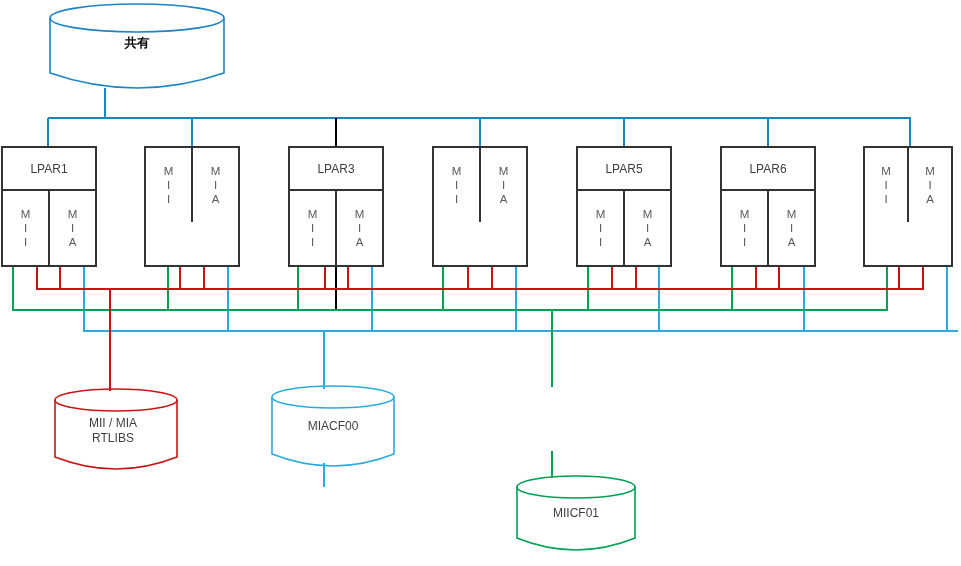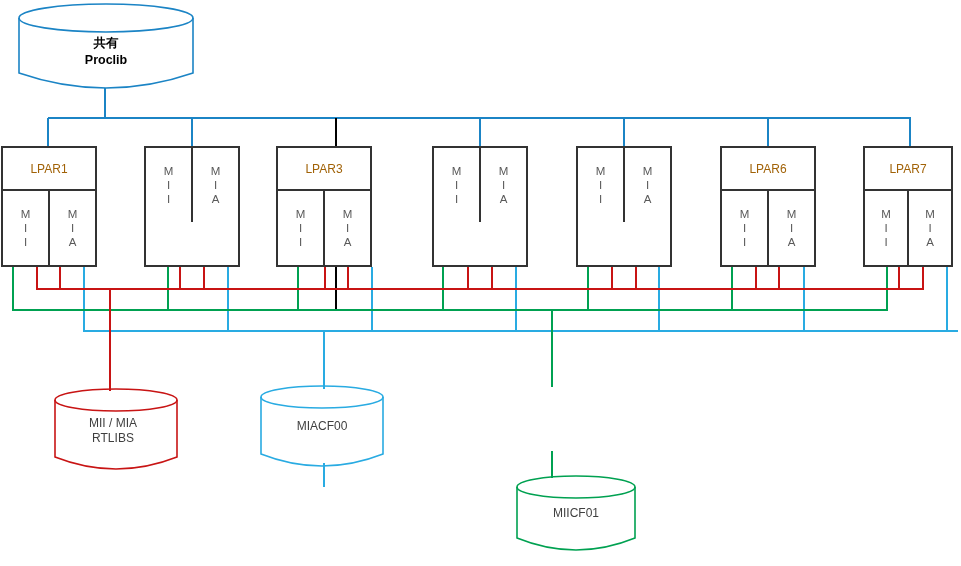--- a/index.html
+++ b/index.html
@@ -10,30 +10,30 @@
   .v{width:2px;}
   .c-blue{background:var(--blue,#1b84c5);}
   .c-cyan{background:var(--cyan,#29abe2);}
   .c-green{background:var(--green,#00a151);}
   .c-red{background:var(--red,#c81414);}
   .c-black{background:var(--black,#000);}
   .lpar{position:absolute;top:146px;width:96px;height:121px;box-sizing:border-box;
         border:2px solid var(--box_border,#333);background:#fff;}
   .lpar-title{height:41px;border-bottom:2px solid var(--box_border,#333);
         display:flex;align-items:center;justify-content:center;
-        font-size:12px;color:#a16207;}
+        font-size:12px;color:#404040;}
   .lpar-subs{display:flex;height:74px;}
   .sub{flex:1;display:flex;flex-direction:column;align-items:center;justify-content:center;
        font-size:11.5px;line-height:14px;color:var(--sub_text,#595959);}
   .sub.left{border-right:2px solid var(--box_border,#333);}
   .cyl{position:absolute;}
   .cyl svg{display:block;}
   .cyl .cap{position:absolute;left:0;right:0;text-align:center;
             font-size:12px;line-height:15px;color:var(--label_text,#3f3f3f);}
-  .cyl.blue{color:var(--blue,#1b84c5);}
+  .cyl.blue{color:var(--blue,#1b84c5);margin-left:31px;}
   .cyl.cyan{color:var(--cyan,#29abe2);}
   .cyl.green{color:var(--green,#00a151);}
   .cyl.red{color:var(--red,#c81414);padding-left:6px;}
   .cyl.blue .cap{font-weight:bold;color:#000;font-size:12.5px;line-height:17px;}
 </style>
 </head>
 <body>
 
 <div class="stage">
 
@@ -111,21 +111,21 @@
           <span>I</span>
           <span>I</span>
       </div>
       <div class="sub">
         <span>M</span>
           <span>I</span>
           <span>A</span>
       </div>
     </div>
   </div>
-  <div class="lpar" style="left:276px">
+  <div class="lpar" style="left:288px">
     <div class="lpar-title">LPAR3</div>
     <div class="lpar-subs">
       <div class="sub left">
         <span>M</span>
           <span>I</span>
           <span>I</span>
       </div>
       <div class="sub">
         <span>M</span>
           <span>I</span>
@@ -141,20 +141,21 @@
           <span>I</span>
       </div>
       <div class="sub">
         <span>M</span>
           <span>I</span>
           <span>A</span>
       </div>
     </div>
   </div>
   <div class="lpar" style="left:576px">
+    <div class="lpar-title">LPAR5</div>
     <div class="lpar-subs">
       <div class="sub left">
         <span>M</span>
           <span>I</span>
           <span>I</span>
       </div>
       <div class="sub">
         <span>M</span>
           <span>I</span>
           <span>A</span>
@@ -170,21 +171,20 @@
           <span>I</span>
       </div>
       <div class="sub">
         <span>M</span>
           <span>I</span>
           <span>A</span>
       </div>
     </div>
   </div>
   <div class="lpar" style="left:863px;width:90px">
-    <div class="lpar-title">LPAR7</div>
     <div class="lpar-subs">
       <div class="sub left">
         <span>M</span>
           <span>I</span>
           <span>I</span>
       </div>
       <div class="sub">
         <span>M</span>
           <span>I</span>
           <span>A</span>
@@ -192,36 +192,35 @@
     </div>
   </div>
 
   <div class="cyl blue" style="left:18px;top:3px">
     <svg width="176" height="86" viewBox="0 0 176 86" fill="none" stroke="currentColor" stroke-width="1.6">
       <ellipse cx="88" cy="15" rx="87" ry="14"></ellipse>
       <path d="M1 15 L1 70 Q88 100 175 70 L175 15"></path>
     </svg>
     <div class="cap" style="top:32px">
       <div>共有</div>
-      <div>Proclib</div>
     </div>
   </div>
 
   <div class="cyl red" style="left:48px;top:388px">
     <svg width="124" height="82" viewBox="0 0 124 82" fill="none" stroke="currentColor" stroke-width="1.6">
       <ellipse cx="62" cy="12" rx="61" ry="11"></ellipse>
       <path d="M1 12 L1 69 Q62 93 123 69 L123 12"></path>
     </svg>
     <div class="cap" style="top:28px">
       <div>MII / MIA</div>
       <div>RTLIBS</div>
     </div>
   </div>
 
-  <div class="cyl cyan" style="left:260px;top:385px">
+  <div class="cyl cyan" style="left:271px;top:385px">
     <svg width="124" height="82" viewBox="0 0 124 82" fill="none" stroke="currentColor" stroke-width="1.6">
       <ellipse cx="62" cy="12" rx="61" ry="11"></ellipse>
       <path d="M1 12 L1 69 Q62 93 123 69 L123 12"></path>
     </svg>
     <div class="cap" style="top:34px">MIACF00</div>
   </div>
 
 
 
   <div class="cyl green" style="left:516px;top:475px">

